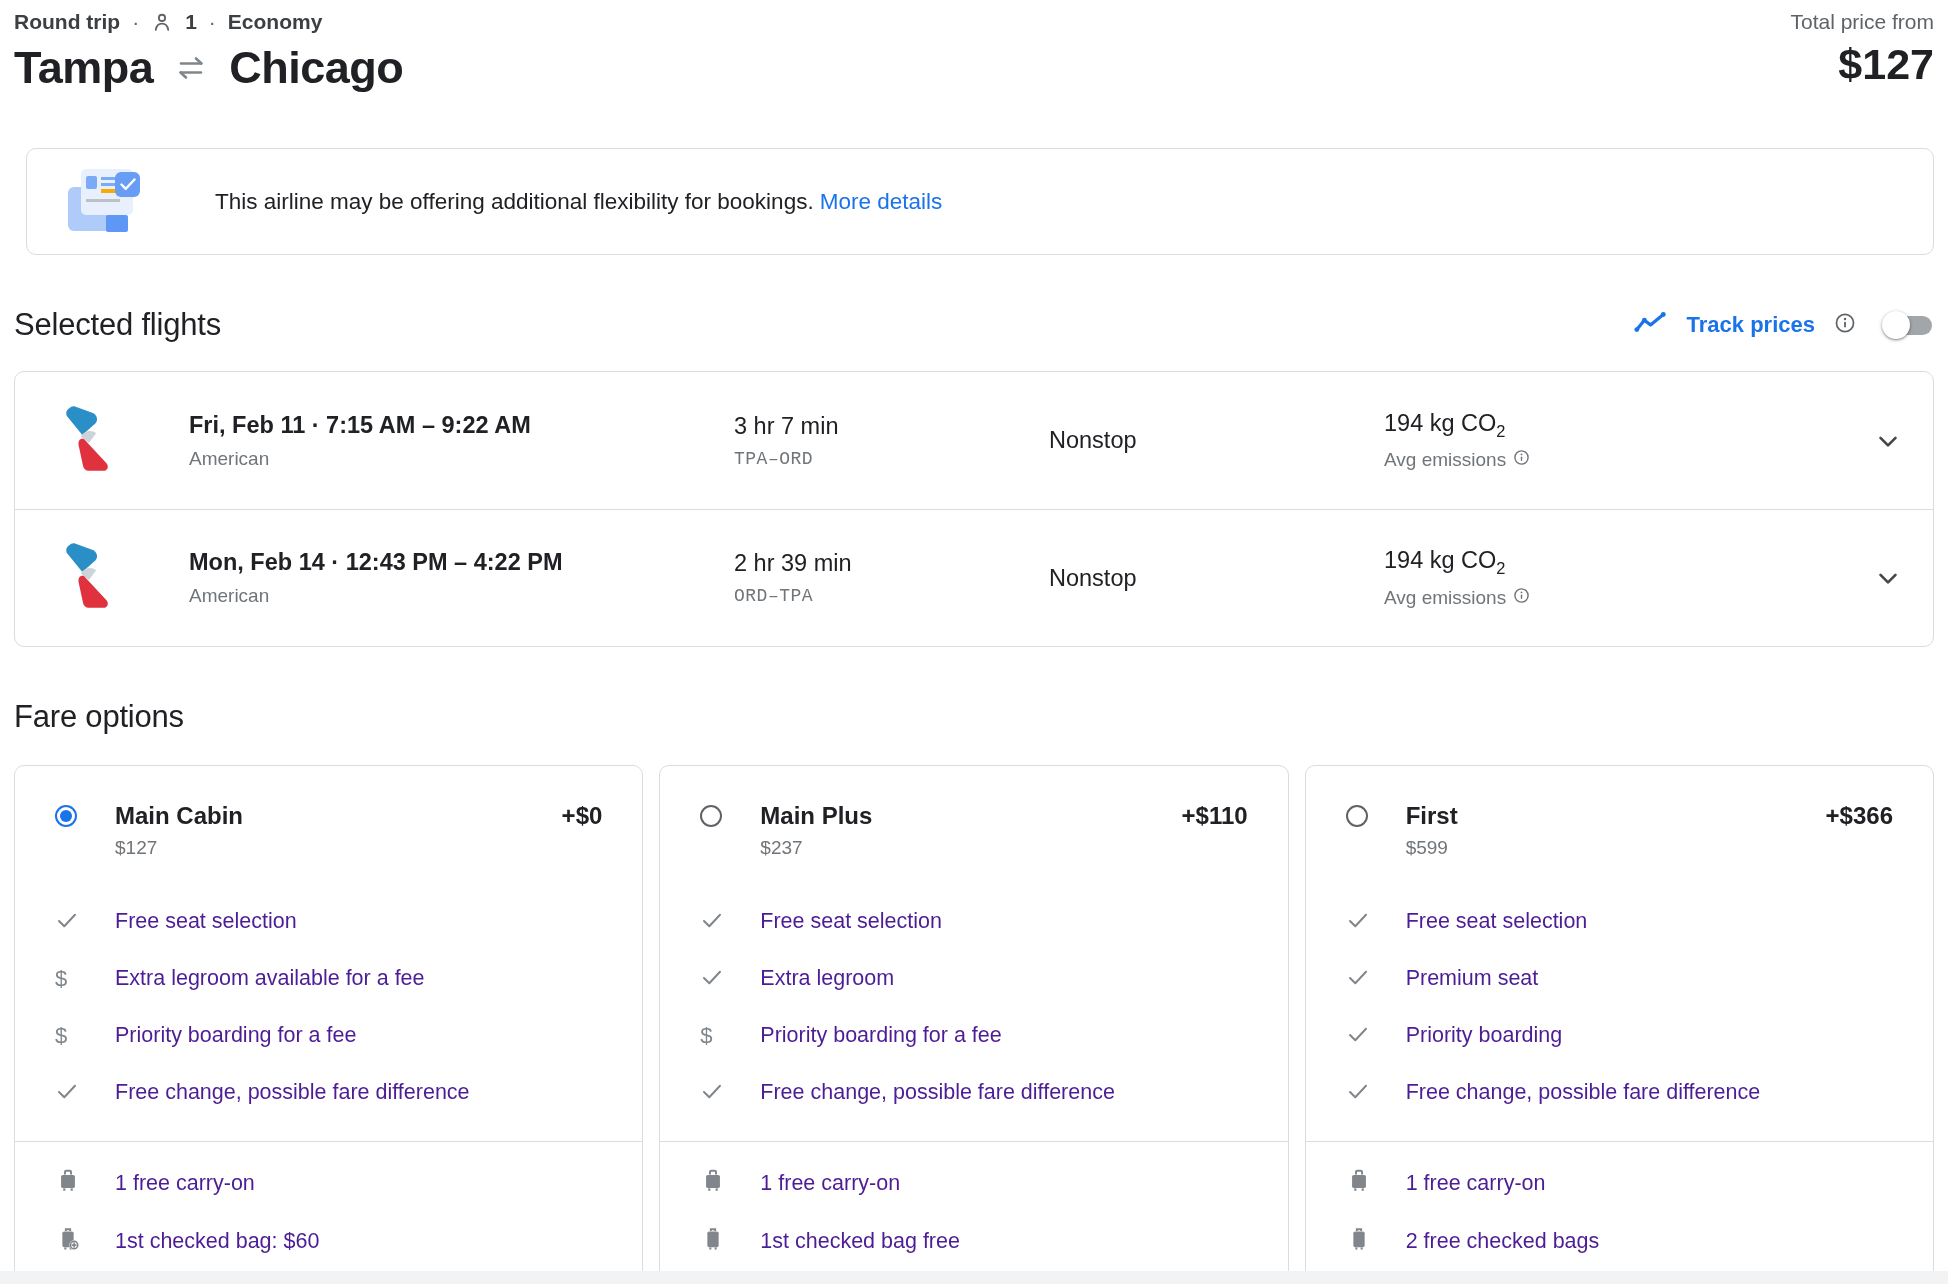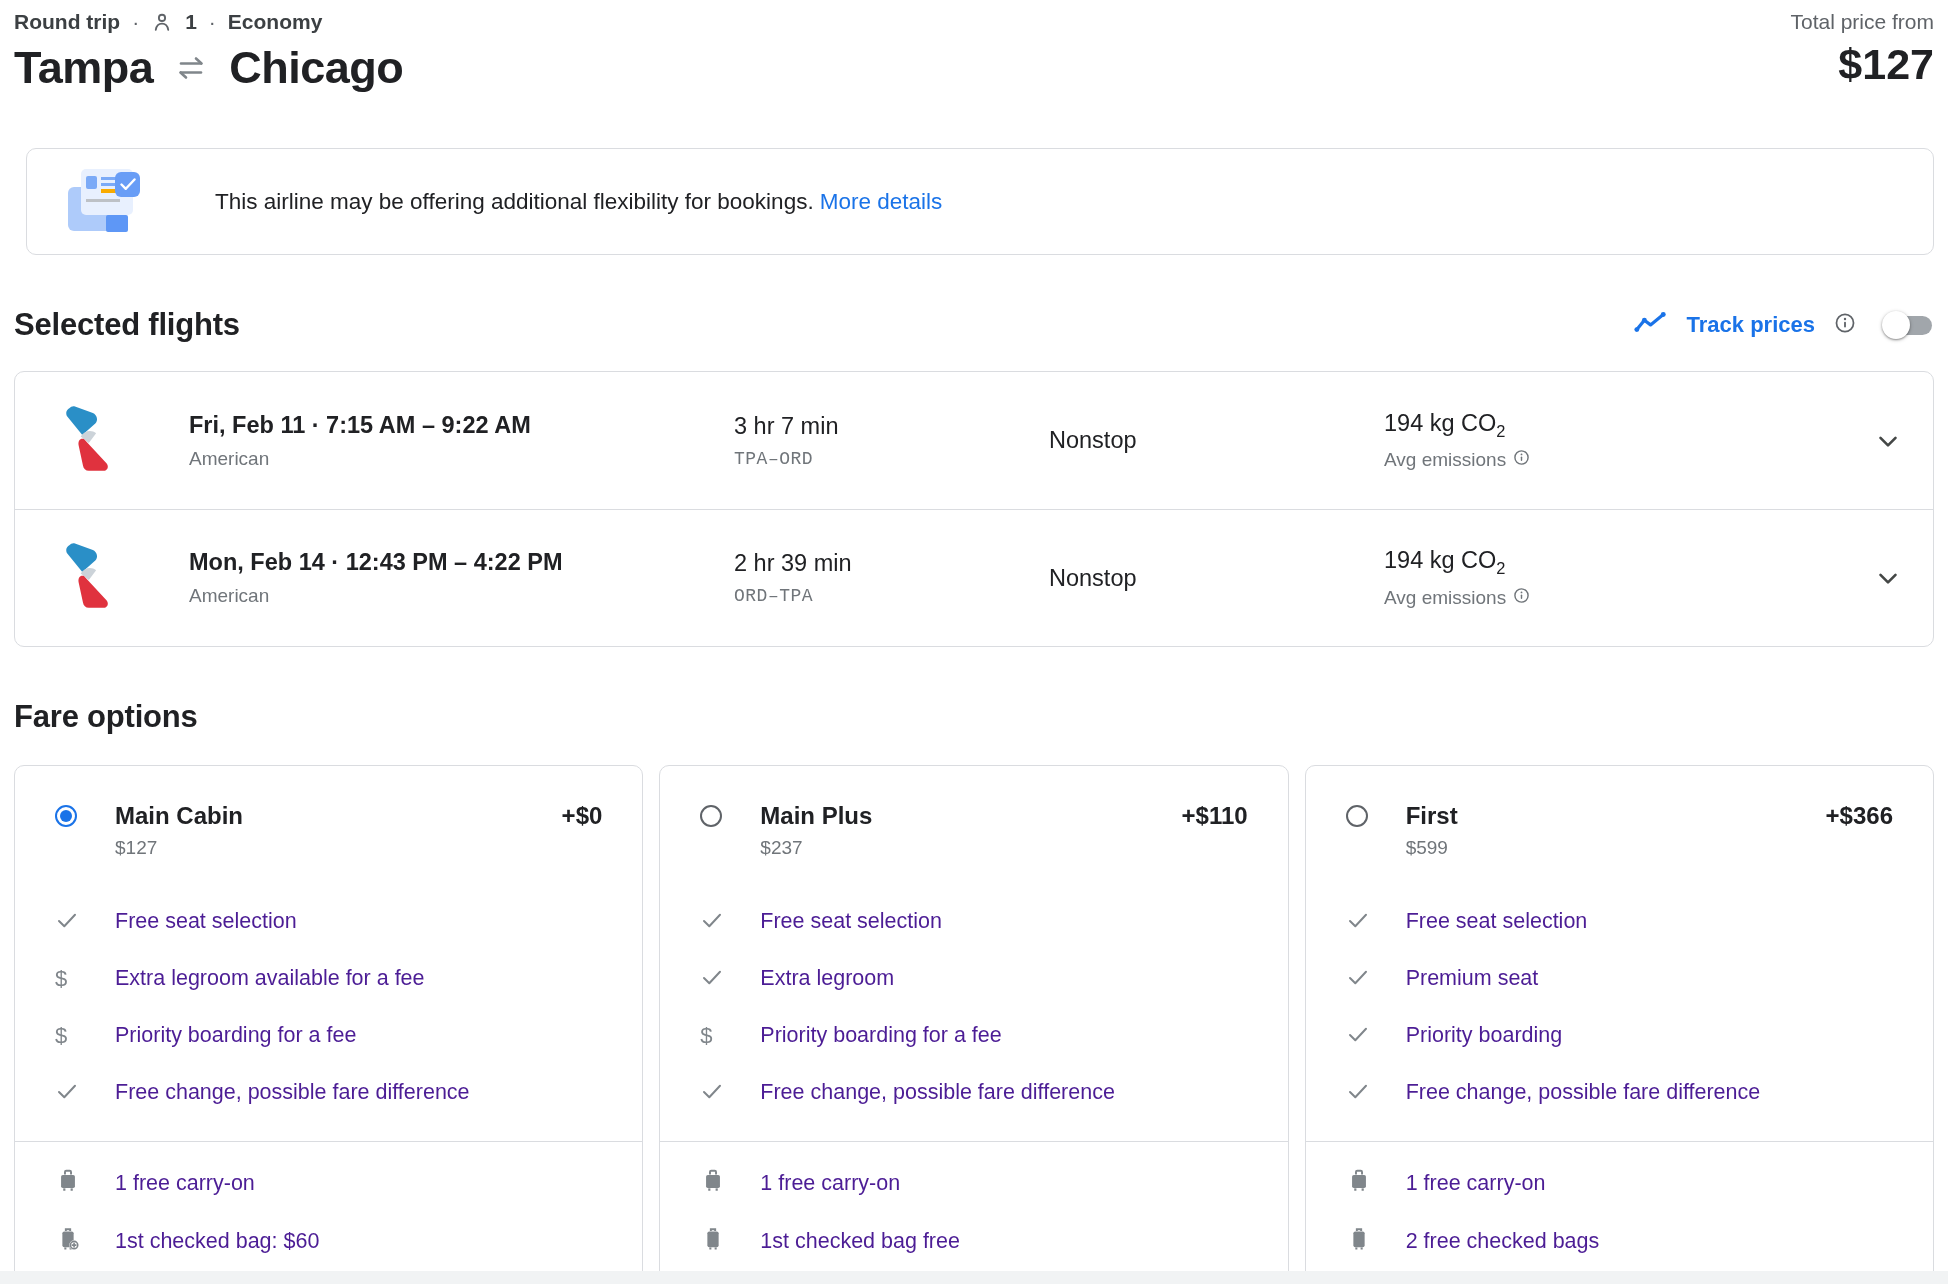--- a/index.html
+++ b/index.html
@@ -33,21 +33,21 @@
   .flex-icon .l2 { position:absolute; left:33px; top:14px; width:19px; height:3.5px; background:#7baaf7; }
   .flex-icon .l3 { position:absolute; left:33px; top:20px; width:22px; height:4.5px; background:#f9ab00; }
   .flex-icon .l4 { position:absolute; left:18px; top:30px; width:34px; height:3.5px; background:#bdc1c6; }
   .flex-icon .check-sq { position:absolute; left:47px; top:3px; width:25px; height:25px; background:#689df6; border-radius:6px;
                          display:flex; align-items:center; justify-content:center; }
   .banner-text { font-size:22.5px; margin-left:71px; }
   .banner-link { color:#1a73e8; text-decoration:none; margin-left:6px; cursor:pointer; }
 
   
   .section-row { display:flex; justify-content:space-between; align-items:center; margin-top:52px; }
-  .section-title { font-size:31px; font-weight:700; letter-spacing:-0.2px; }
+  .section-title { font-size:31px; font-weight:400; letter-spacing:-0.2px; }
   .track-area { display:flex; align-items:center; gap:19px; padding-right:2px;justify-content:center; }
   .track-label { font-size:22px; font-weight:700; color:#1a73e8; cursor:pointer; }
   .toggle { position:relative; width:47px; height:19px; background:#a1a6ab; border-radius:10px; margin-left:10px; cursor:pointer; }
   .toggle .knob { position:absolute; left:-3px; top:-5px; width:28px; height:28px; background:#fff; border-radius:50%;
                   box-shadow:0 1px 2px rgba(0,0,0,.35), 0 1px 4px rgba(0,0,0,.2); }
 
   
   .flights-card { margin-top:28px; border:1px solid #dadce0; border-radius:10px; }
   .flight-row { display:grid; grid-template-columns: 140px 545px 315px 335px 1fr 64px;
                 align-items:center; height:137px; padding:0 30px 0 34px; cursor:pointer; }

